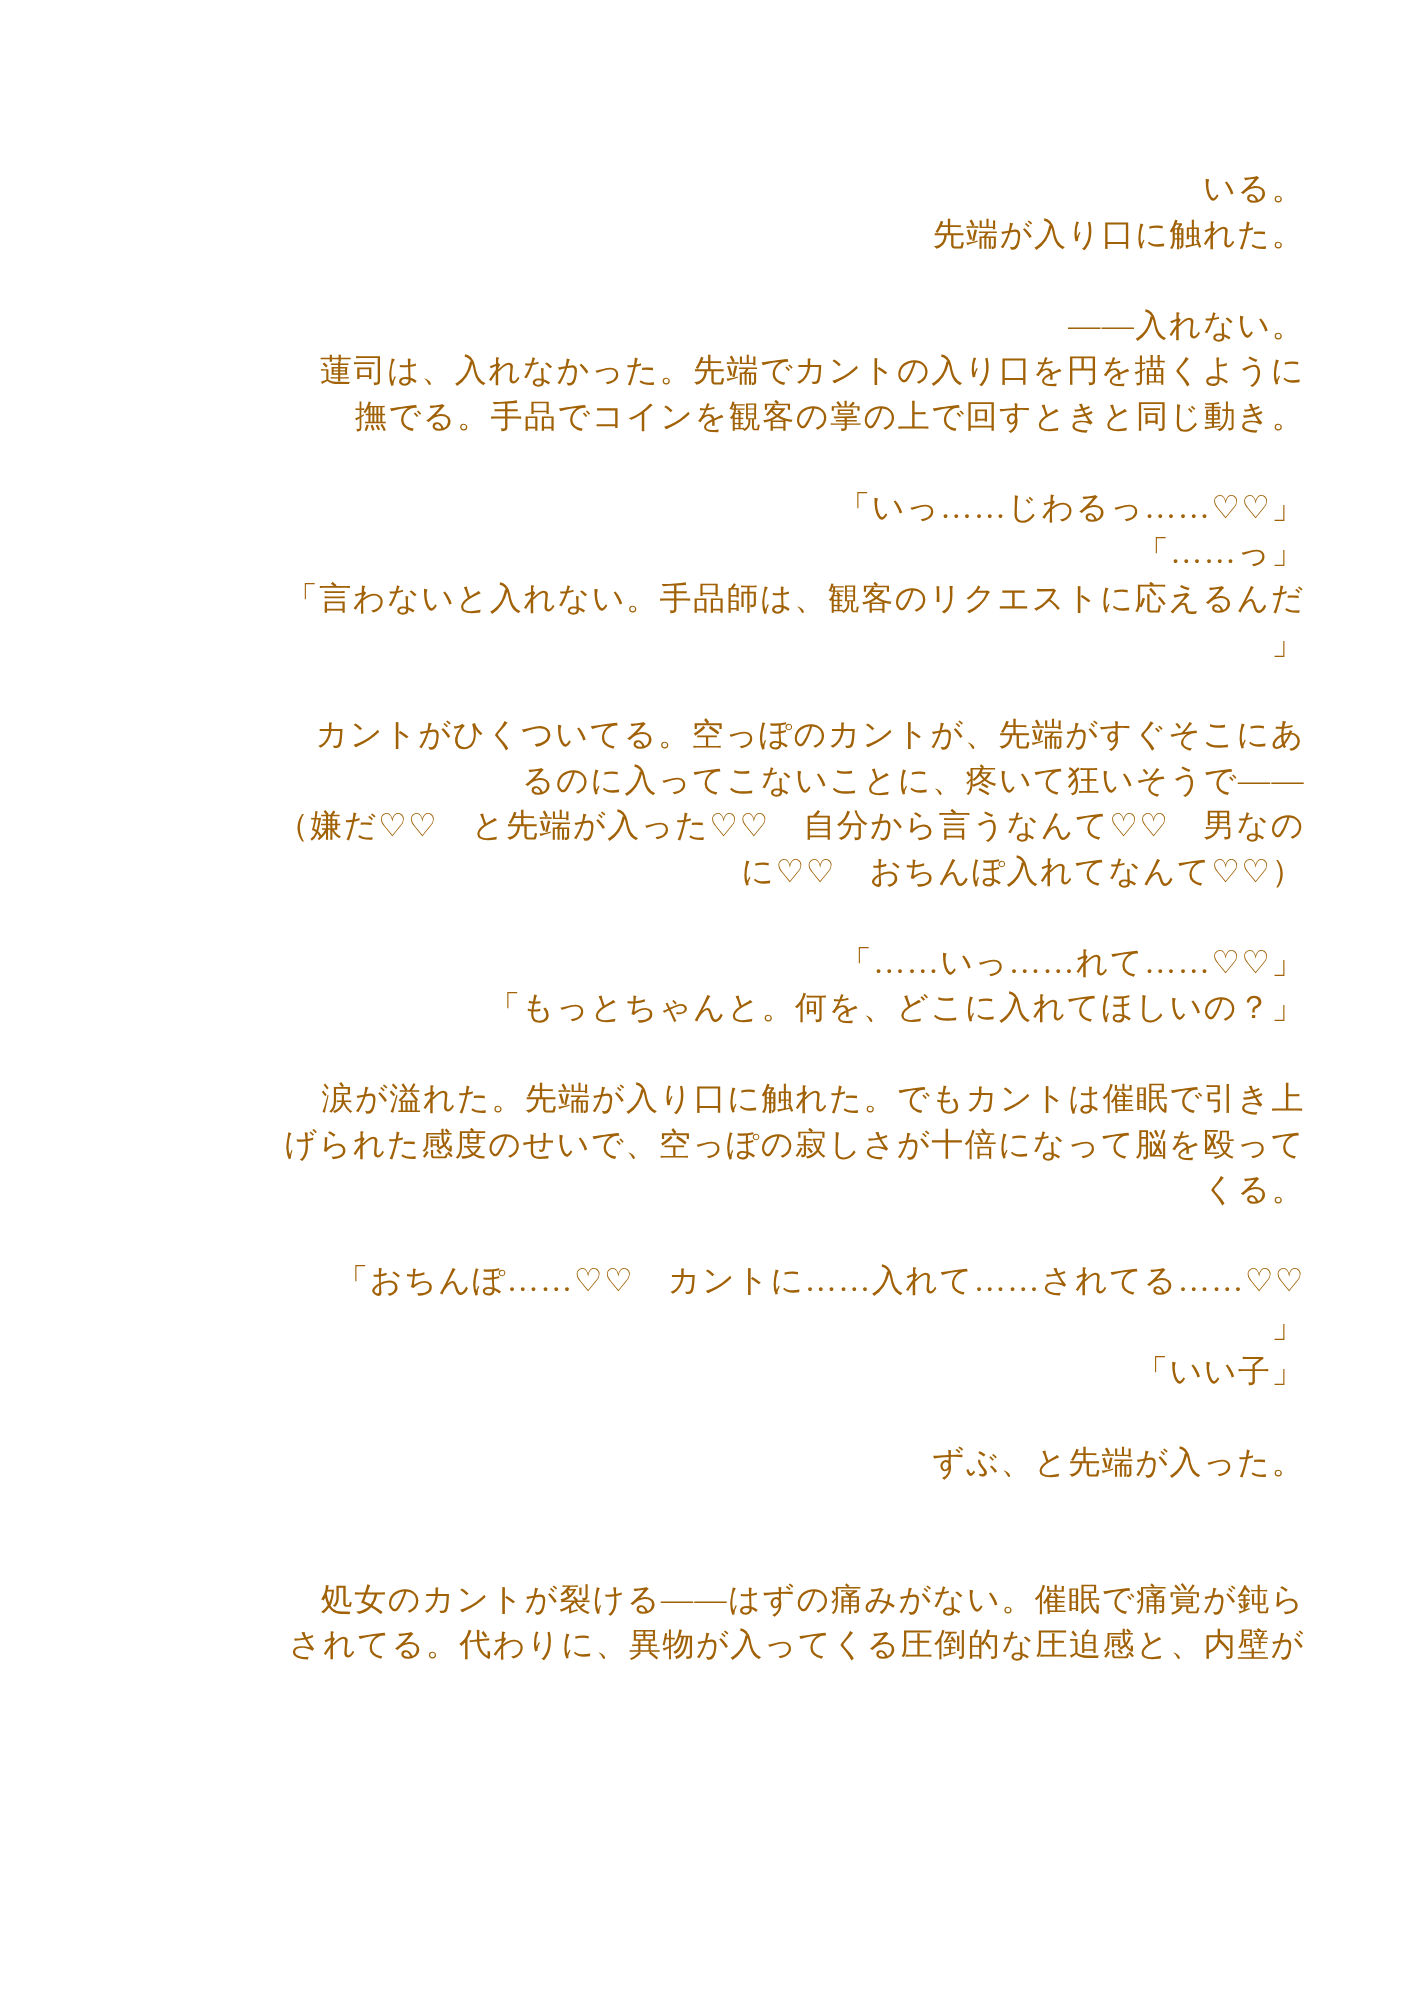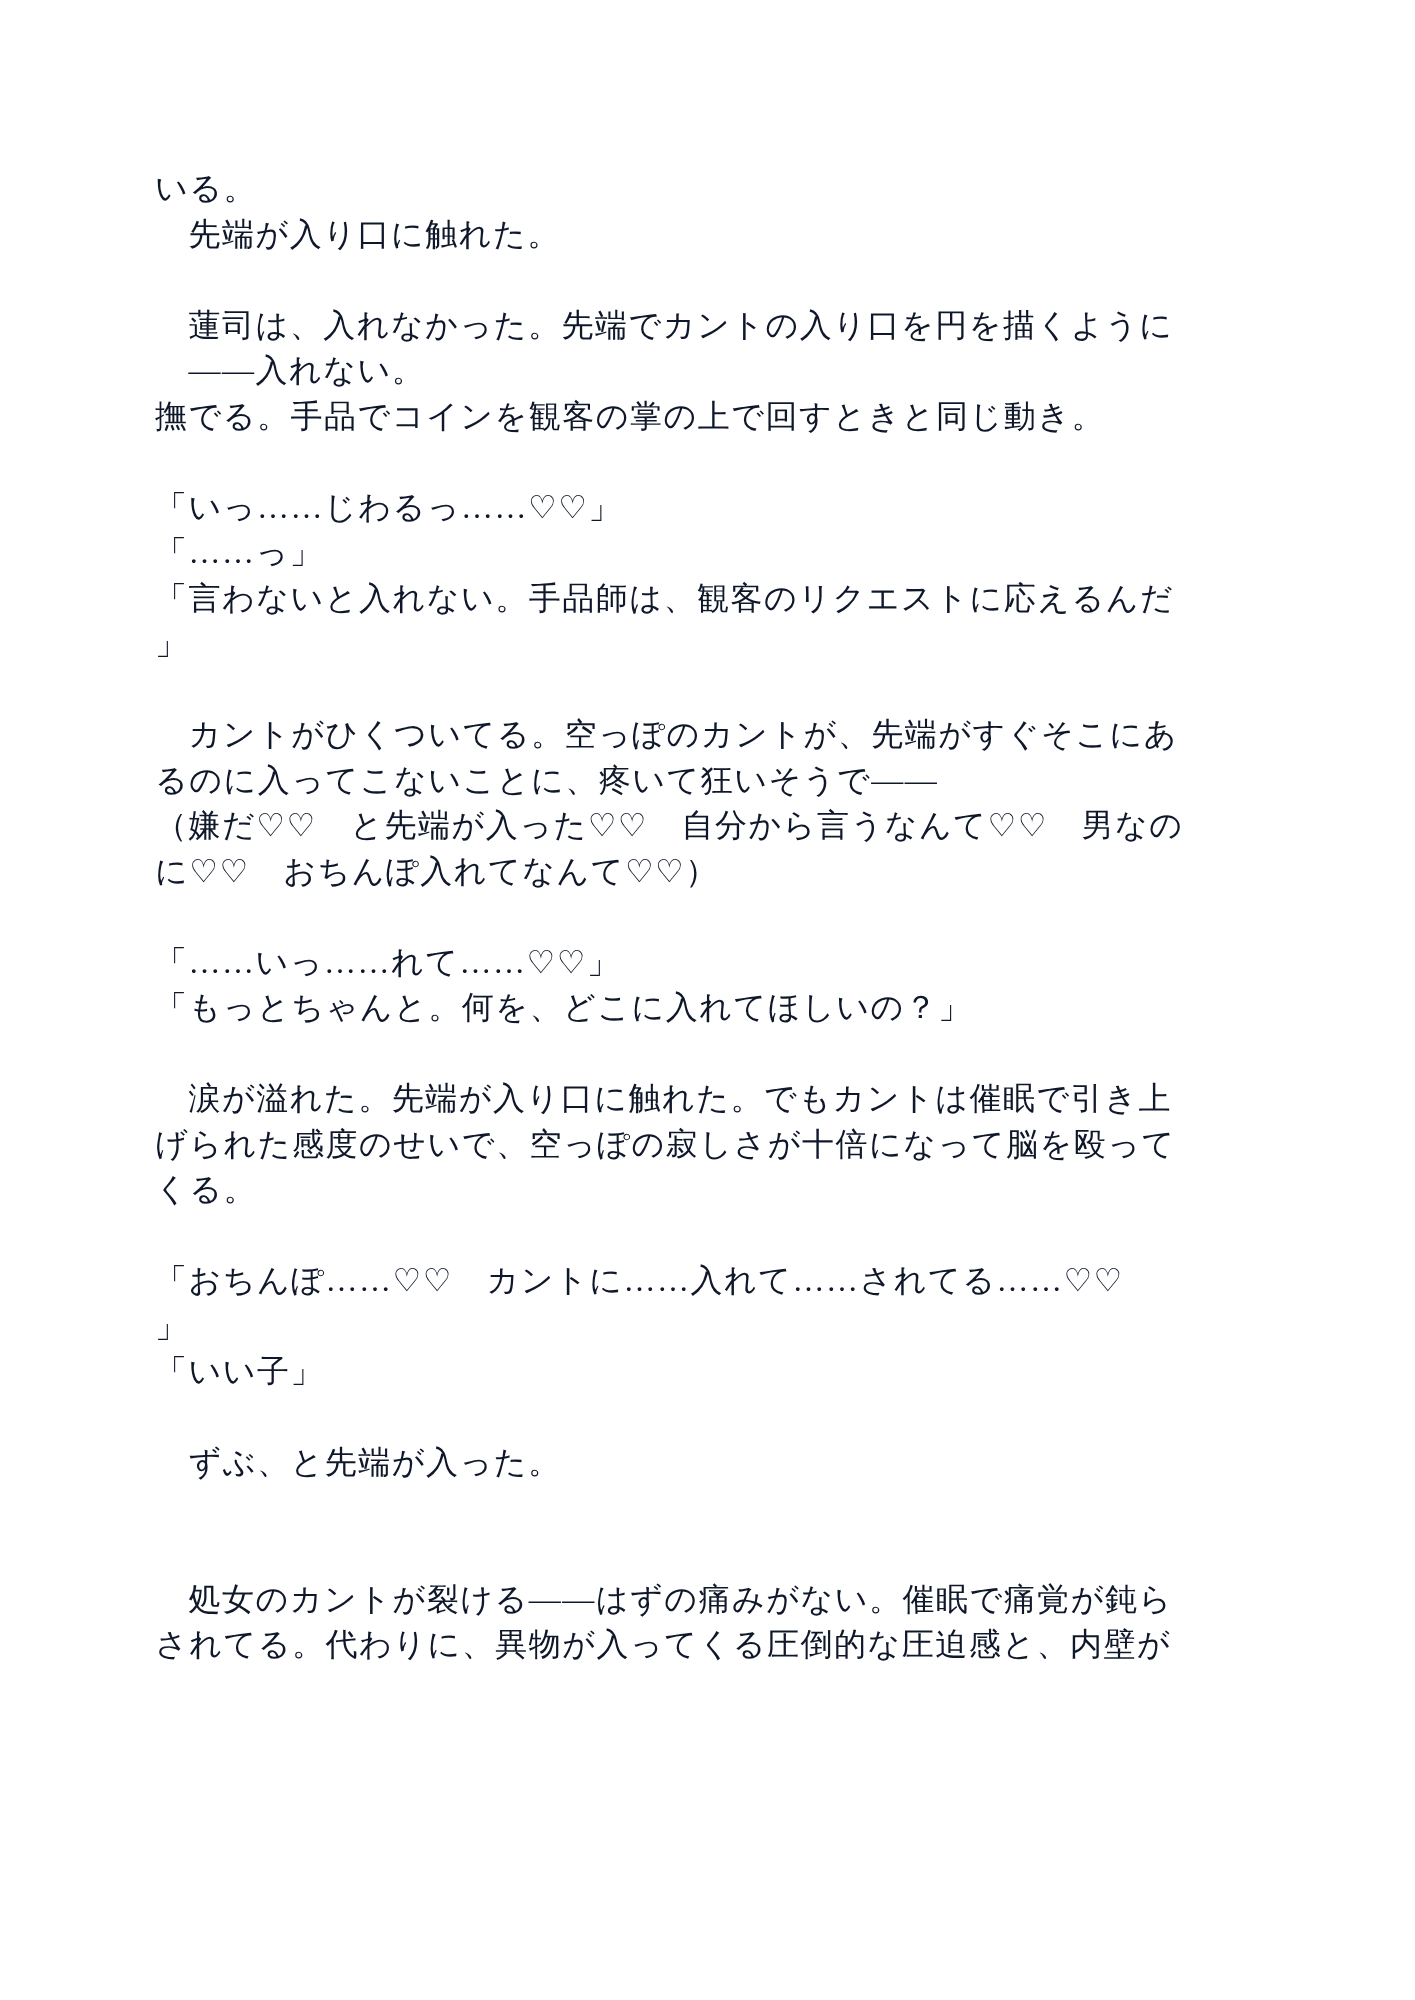--- a/index.html
+++ b/index.html
@@ -20,37 +20,38 @@
   }
   .page-text {
     position: absolute;
     left: 155px;
     top: 166px;
     width: 1150px;
     font-family: "Liberation Serif", "DejaVu Serif", serif;
     font-size: 32px;
     line-height: 45.5px;
     letter-spacing: 1.5px;
-    color: #0f172a;
+    color: #a16207;
     white-space: nowrap;
+    text-align: right;
   }
   .line {
     height: 45.5px;
   }
 </style>
 </head>
 <body>
 
 <div class="page">
   <div class="page-text">
       <div class="line">いる。</div>
       <div class="line">　先端が入り口に触れた。</div>
       <div class="line"></div>
+      <div class="line">　——入れない。</div>
       <div class="line">　蓮司は、入れなかった。先端でカントの入り口を円を描くように</div>
-      <div class="line">　——入れない。</div>
       <div class="line">撫でる。手品でコインを観客の掌の上で回すときと同じ動き。</div>
       <div class="line"></div>
       <div class="line">「いっ……じわるっ……♡♡」</div>
       <div class="line">「……っ」</div>
       <div class="line">「言わないと入れない。手品師は、観客のリクエストに応えるんだ</div>
       <div class="line">」</div>
       <div class="line"></div>
       <div class="line">　カントがひくついてる。空っぽのカントが、先端がすぐそこにあ</div>
       <div class="line">るのに入ってこないことに、疼いて狂いそうで——</div>
       <div class="line">（嫌だ♡♡　と先端が入った♡♡　自分から言うなんて♡♡　男なの</div>

